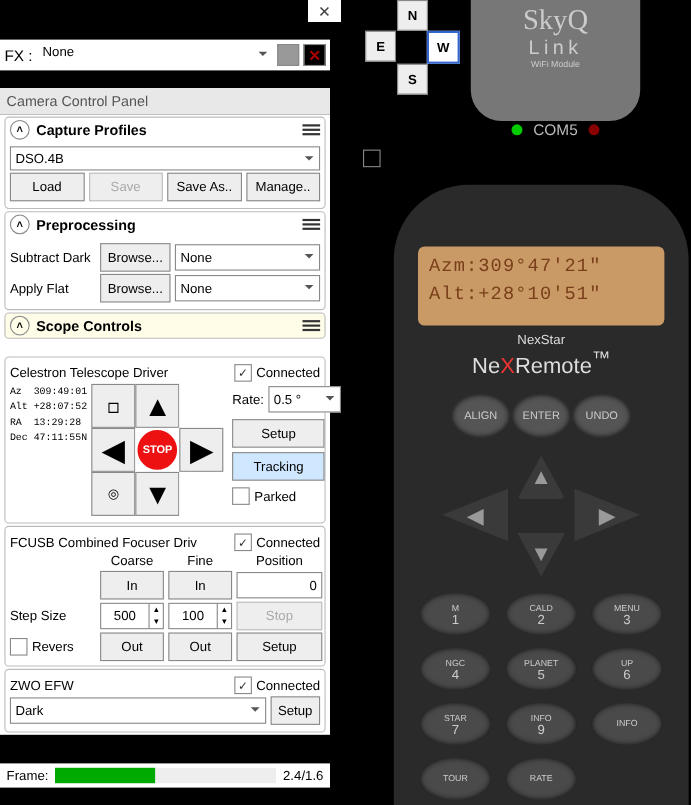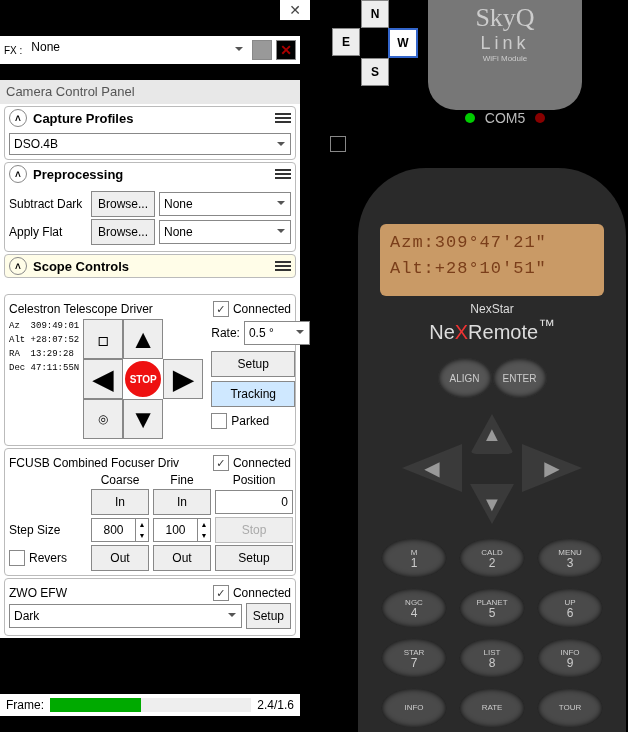--- a/index.html
+++ b/index.html
@@ -1,19 +1,19 @@
 <!DOCTYPE html>
 <html><head>
 <meta charset="utf-8">
 <style>
 html,body{margin:0;padding:0;font-family:"Segoe UI",Tahoma,sans-serif;font-size:12px;background:#000;color:#000;overflow:hidden}
 #stage{position:relative;width:628px;height:732px;background:#000}
 .win-close{position:absolute;left:280px;top:0;width:30px;height:20px;text-align:center;line-height:20px;font-size:14px;color:#444;background:#fff}
 .fx-row{position:absolute;left:0;top:36px;width:300px;height:28px;display:flex;align-items:center;padding:0 4px;box-sizing:border-box;background:#fff}
-.fx-row .lbl{margin-right:4px;font-size:10px}
+.fx-row .lbl{margin-right:4px;font-size:14px}
 .fx-sel{flex:1;height:20px;border:1px solid #fff;background:#fff;padding:0 14px 0 4px;position:relative}
 .fx-sel::after{content:"";position:absolute;right:4px;top:7px;border:4px solid transparent;border-top-color:#555}
 .sw{width:18px;height:18px;border:1px solid #888;margin-left:4px}
 .sw.a{background:#999}
 .sw.b{background:#000;display:flex;align-items:center;justify-content:center;color:#a00;font-weight:bold;font-size:14px}
 .titlebar{position:absolute;left:0;top:80px;width:300px;height:24px;background:#e8e8e8;color:#555;padding:4px 6px;box-sizing:border-box;font-size:13px}
 
 .sec{border:1px solid #bbb;margin:2px 4px;border-radius:4px}
 .sec-hd{display:flex;align-items:center;padding:2px 4px;font-weight:bold;font-size:13px}
 .sec-hd .chev{width:16px;height:16px;border:1px solid #888;border-radius:9px;display:flex;align-items:center;justify-content:center;font-size:10px;margin-right:6px}
@@ -116,20 +116,26 @@
       <span class="ham">
             <span></span>
             <span></span>
             <span></span>
           </span>
     </div>
     <div class="sec-body">
       <div class="sel" style="width:100%;box-sizing:border-box">
             <span>DSO.4B</span>
           </div>
+      <div class="row">
+        <span class="btn w">Load</span>
+        <span class="btn w off">Save</span>
+        <span class="btn w">Save As..</span>
+        <span class="btn w">Manage..</span>
+      </div>
     </div>
   </div>
 
   <div class="sec">
     <div class="sec-hd">
       <span class="chev">˄</span>
       <span>Preprocessing</span>
       <span class="sp"></span>
       <span class="ham">
             <span></span>
@@ -235,21 +241,21 @@
         <span class="hd">Fine</span>
         <span class="hd">Position</span>
 
         <span></span>
         <span class="btn" style="justify-content:center">In</span>
         <span class="btn" style="justify-content:center">In</span>
         <span class="num">0</span>
 
         <span>Step Size</span>
         <div class="spin">
-              <span>800</span>
+              <span>500</span>
               <div class="sp-btns">
                 <i>▲</i>
                 <i>▼</i>
               </div>
             </div>
         <div class="spin">
               <span>100</span>
               <div class="sp-btns">
                 <i>▲</i>
                 <i>▼</i>
@@ -328,20 +334,21 @@
     <div>Azm:309°47'21"</div>
     <div>Alt:+28°10'51"</div>
   </div>
   <div class="brand">
     <span class="b1">NexStar</span><br>
     <span class="b2"><span>Ne</span><i>X</i><span>Remote</span><sup>™</sup></span>
   </div>
   <div class="btnrow" style="top:190px">
     <div class="rbtn">ALIGN</div>
     <div class="rbtn">ENTER</div>
+    <div class="rbtn">UNDO</div>
   </div>
   <div class="dpad2">
     <div class="dbtn up">▲</div>
     <div class="dbtn dn">▼</div>
     <div class="dbtn lf">◀</div>
     <div class="dbtn rt">▶</div>
   </div>
   <div class="keys" id="keys">
         <div class="key">
           <span>M</span>
@@ -365,35 +372,31 @@
         </div>
         <div class="key">
           <span>UP</span>
           <b>6</b>
         </div>
         <div class="key">
           <span>STAR</span>
           <b>7</b>
         </div>
         <div class="key">
-          <span>LIST</span>
-          <b>8</b>
-        </div>
-        <div class="key">
           <span>INFO</span>
           <b>9</b>
         </div>
         <div class="key">
           <span>INFO</span>
           <b></b>
         </div>
         <div class="key">
+          <span>TOUR</span>
+          <b></b>
+        </div>
+        <div class="key">
           <span>RATE</span>
           <b></b>
         </div>
-        <div class="key">
-          <span>TOUR</span>
-          <b></b>
-        </div>
       </div>
 </div>
 
 </div>
 
 </body></html>

